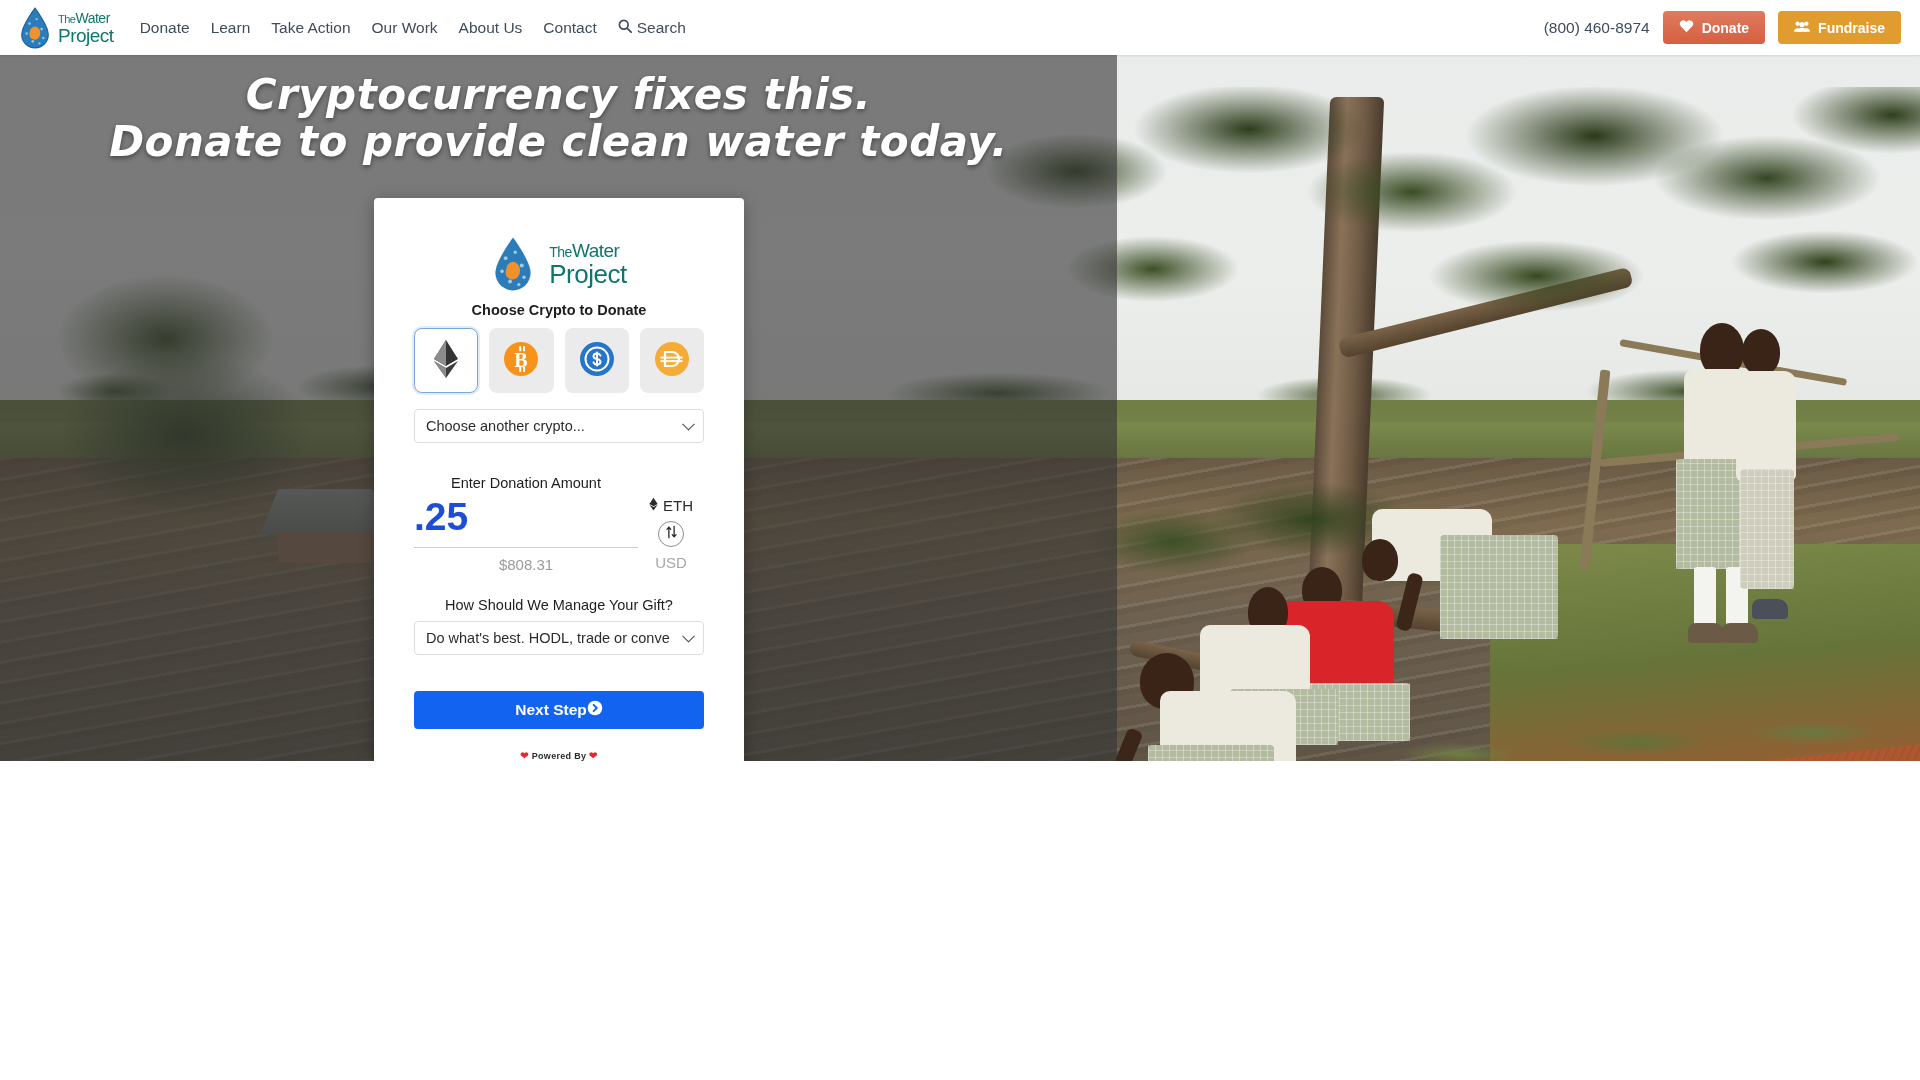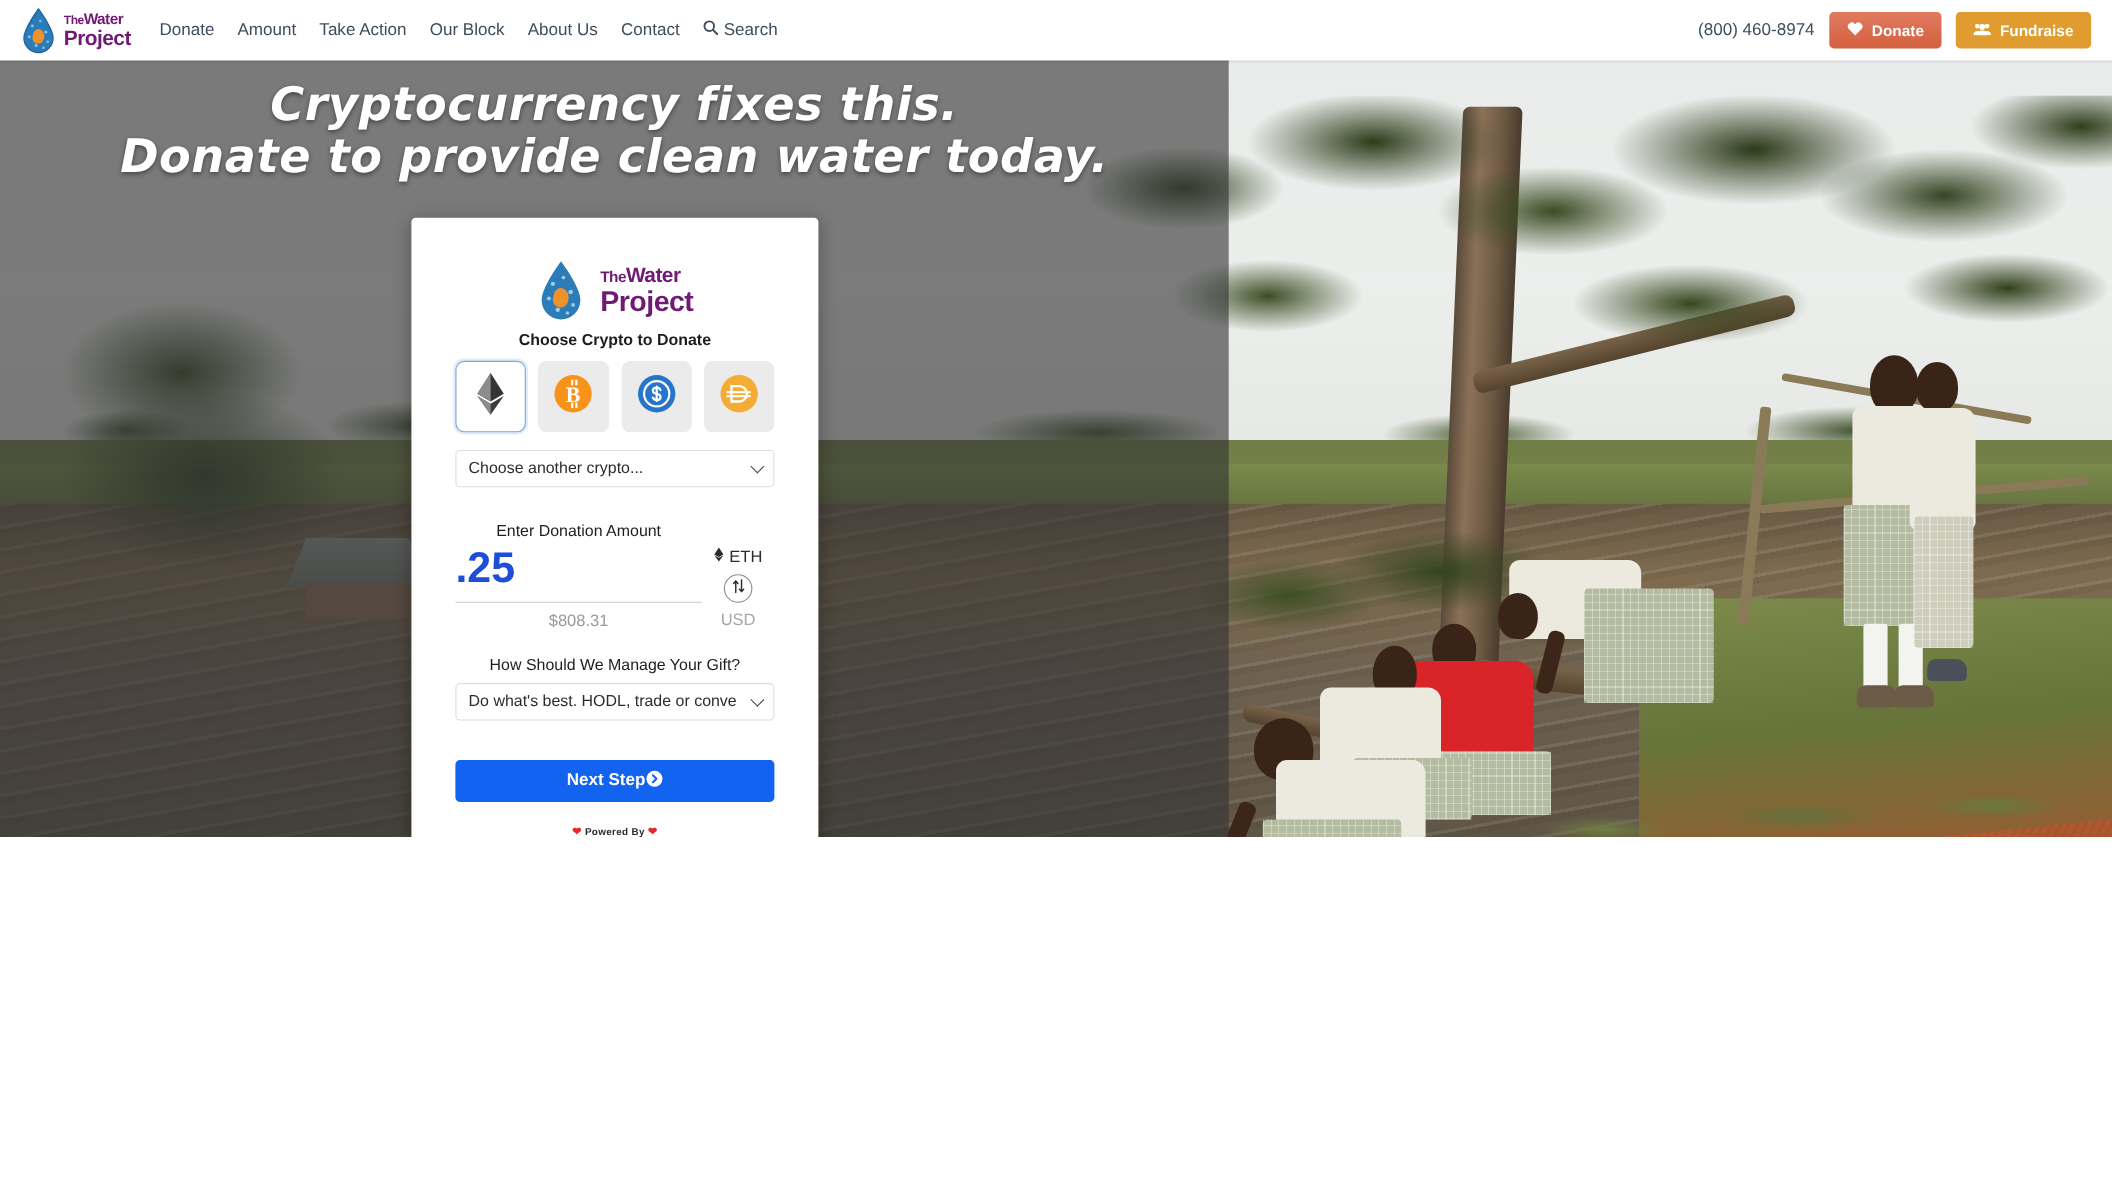--- a/index.html
+++ b/index.html
@@ -14,21 +14,21 @@
   #site-header{
     position:absolute; top:0; left:0; width:1920px; height:55px;
     background:#ffffff; z-index:50;
     display:flex; align-items:center;
     box-shadow:0 1px 2px rgba(0,0,0,.10);
   }
   .hdr-left{ display:flex; align-items:center; padding-left:18px; }
   .logo-mark{ width:34px; height:42px; position:relative; flex:0 0 auto; }
   .logo-word{ margin-left:6px; line-height:1; }
   .logo-word .lw-1,.logo-word .lw-2{
-    display:block; color:#701a75; font-weight:bold; letter-spacing:-.5px;
+    display:block; color:#0f766e; font-weight:normal; letter-spacing:-.5px;
   }
   .logo-word .lw-1{ font-size:14px; }
   .logo-word .lw-2{ font-size:19px; margin-top:1px; }
   .logo-word .the{ font-size:11px; }
 
   nav.main-nav{ display:flex; align-items:center; margin-left:26px; gap:21px; }
   nav.main-nav a{
     color:#3d4d5c; font-size:15.5px; text-decoration:none; white-space:nowrap;
   }
   nav.main-nav a.search-link{ display:flex; align-items:center; gap:5px; }
@@ -283,23 +283,23 @@
       </svg>
     </span>
     <span class="logo-word">
       <span class="lw-1"><span class="the">The</span><span>Water</span></span>
       <span class="lw-2">Project</span>
     </span>
   </div>
 
   <nav class="main-nav">
     <a href="#">Donate</a>
-    <a href="#">Amount</a>
+    <a href="#">Learn</a>
     <a href="#">Take Action</a>
-    <a href="#">Our Block</a>
+    <a href="#">Our Work</a>
     <a href="#">About Us</a>
     <a href="#">Contact</a>
     <a href="#" class="search-link">
       <span>
         <svg width="14" height="14" viewBox="0 0 16 16">
             <circle cx="6.6" cy="6.6" r="5" fill="none" stroke="#3d4d5c" stroke-width="1.9"></circle>
             <line x1="10.3" y1="10.3" x2="15" y2="15" stroke="#3d4d5c" stroke-width="2" stroke-linecap="round"></line>
           </svg>
       </span>
       <span>Search</span>

